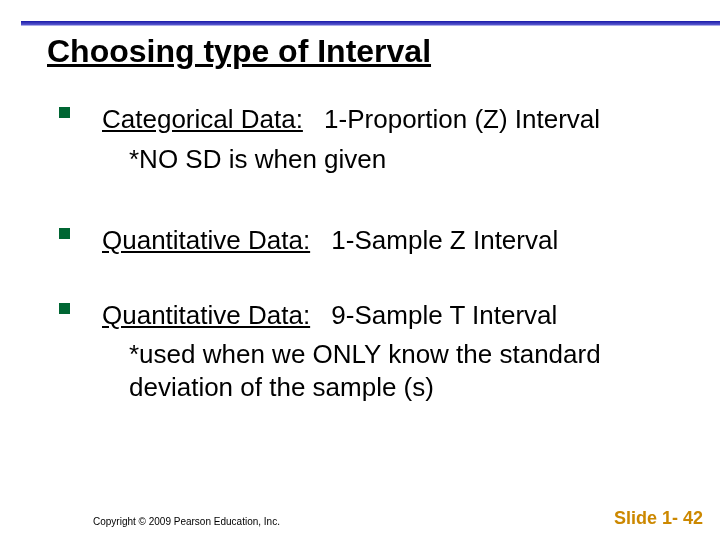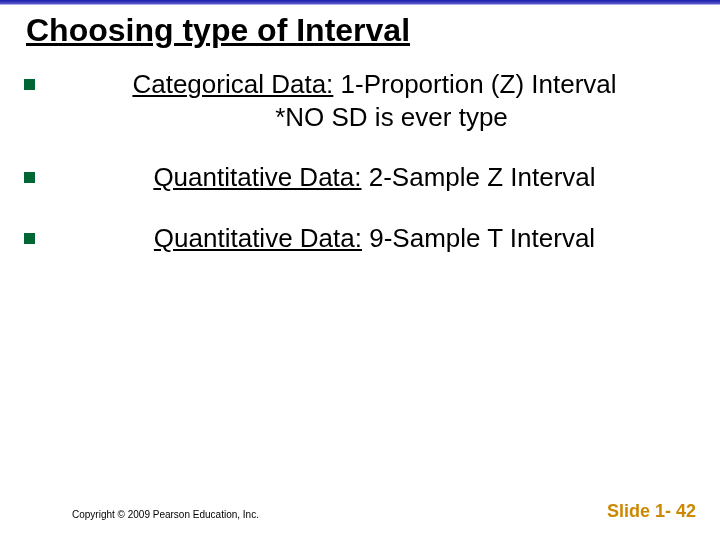--- a/index.html
+++ b/index.html
@@ -1,15 +1,15 @@
 <!DOCTYPE html>
 <html><head>
 <meta charset="utf-8">
 <style>
-  * { box-sizing: border-box; margin: 0; padding: 0; text-align: center; }
+  * { box-sizing: border-box; margin: 7px; padding: 0; }
   html, body { width: 720px; height: 540px; overflow: hidden; }
   body {
     background: #fff;
     font-family: Arial, Helvetica, sans-serif;
     position: relative;
   }
   .topbar {
     position: absolute;
     top: 0; left: 0; right: 0;
     height: 5px;
@@ -77,34 +77,35 @@
 <div class="topbar"></div>
 
 <div class="slide-title">Choosing type of Interval</div>
 
 <div class="content">
 
   <div class="item">
     <div class="sq"></div>
     <div class="body">
       <span class="lead-u">Categorical Data:</span><span> 1-Proportion (Z) Interval</span>
-      <div class="sub">*NO SD is ever type</div>
+      <div class="sub">*NO SD is when given</div>
     </div>
   </div>
 
   <div class="item">
     <div class="sq"></div>
     <div class="body">
-      <span class="lead-u">Quantitative Data:</span><span> 2-Sample Z Interval</span>
+      <span class="lead-u">Quantitative Data:</span><span> 1-Sample Z Interval</span>
     </div>
   </div>
 
   <div class="item">
     <div class="sq"></div>
     <div class="body">
       <span class="lead-u">Quantitative Data:</span><span> 9-Sample T Interval</span>
+      <div class="sub">*used when we ONLY know the standard deviation of the sample (s)</div>
     </div>
   </div>
 
 </div>
 
 <div class="copyright">Copyright © 2009 Pearson Education, Inc.</div>
 <div class="slidenum">Slide 1- 42</div>
 
 </body></html>

